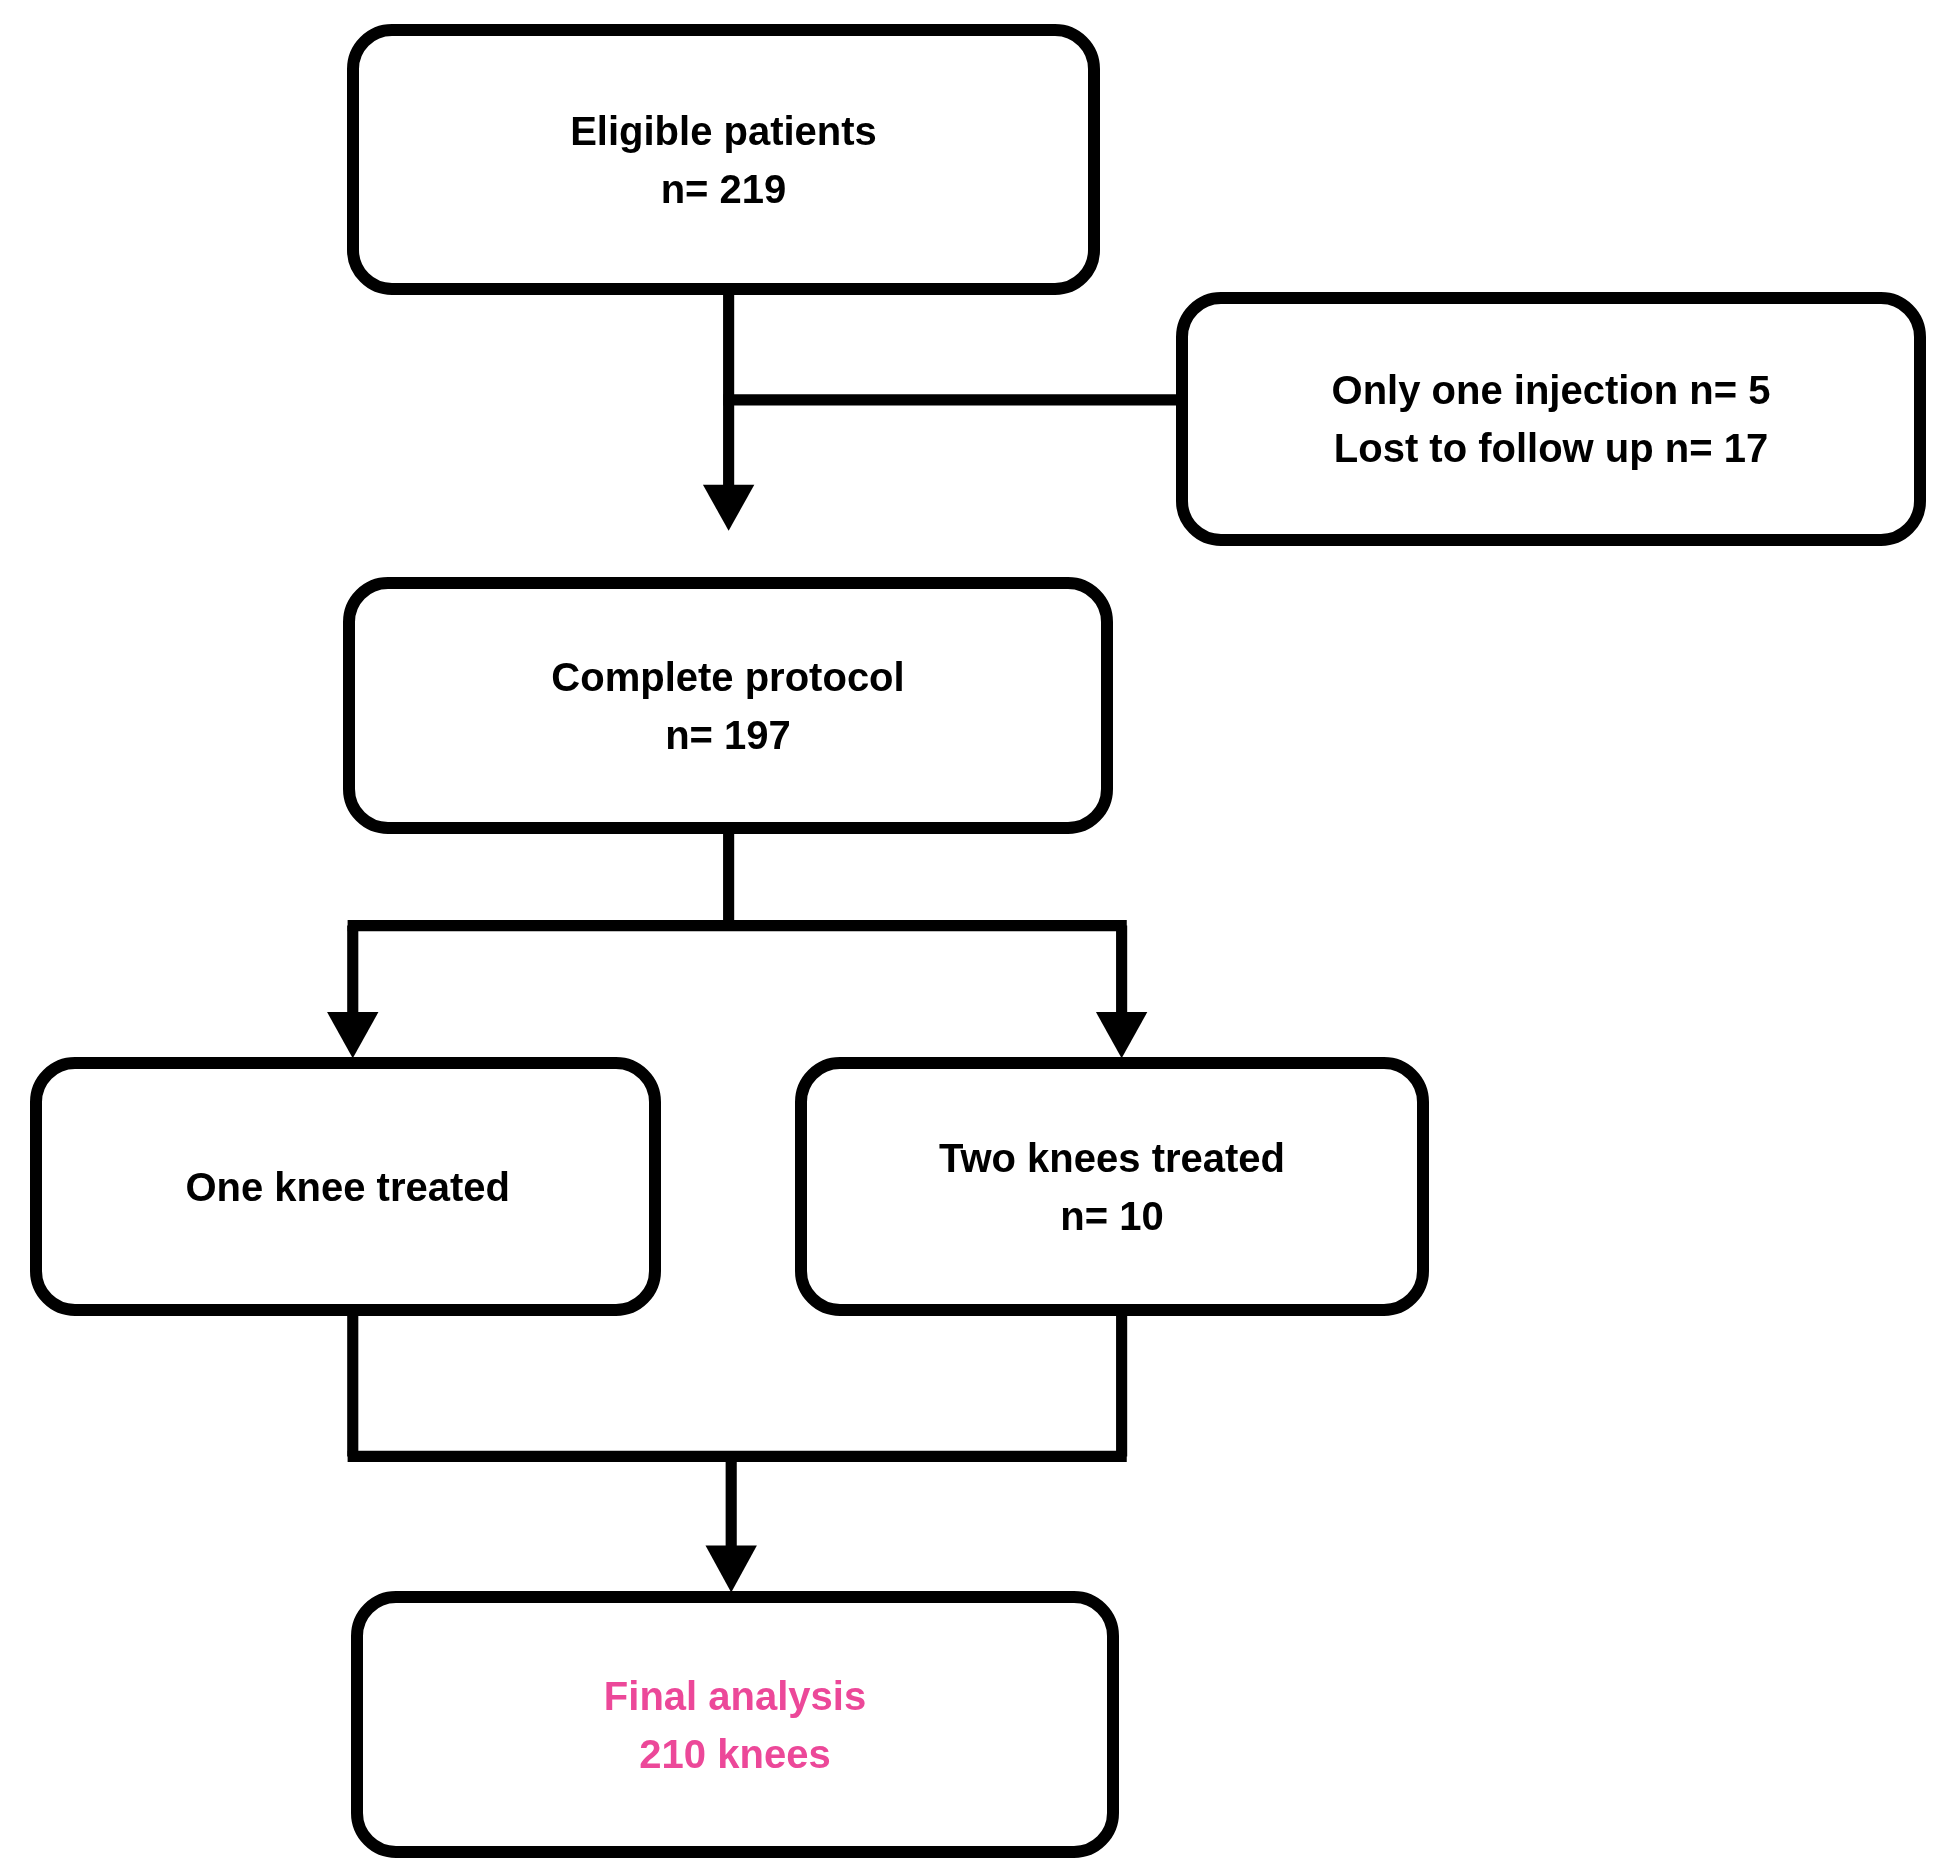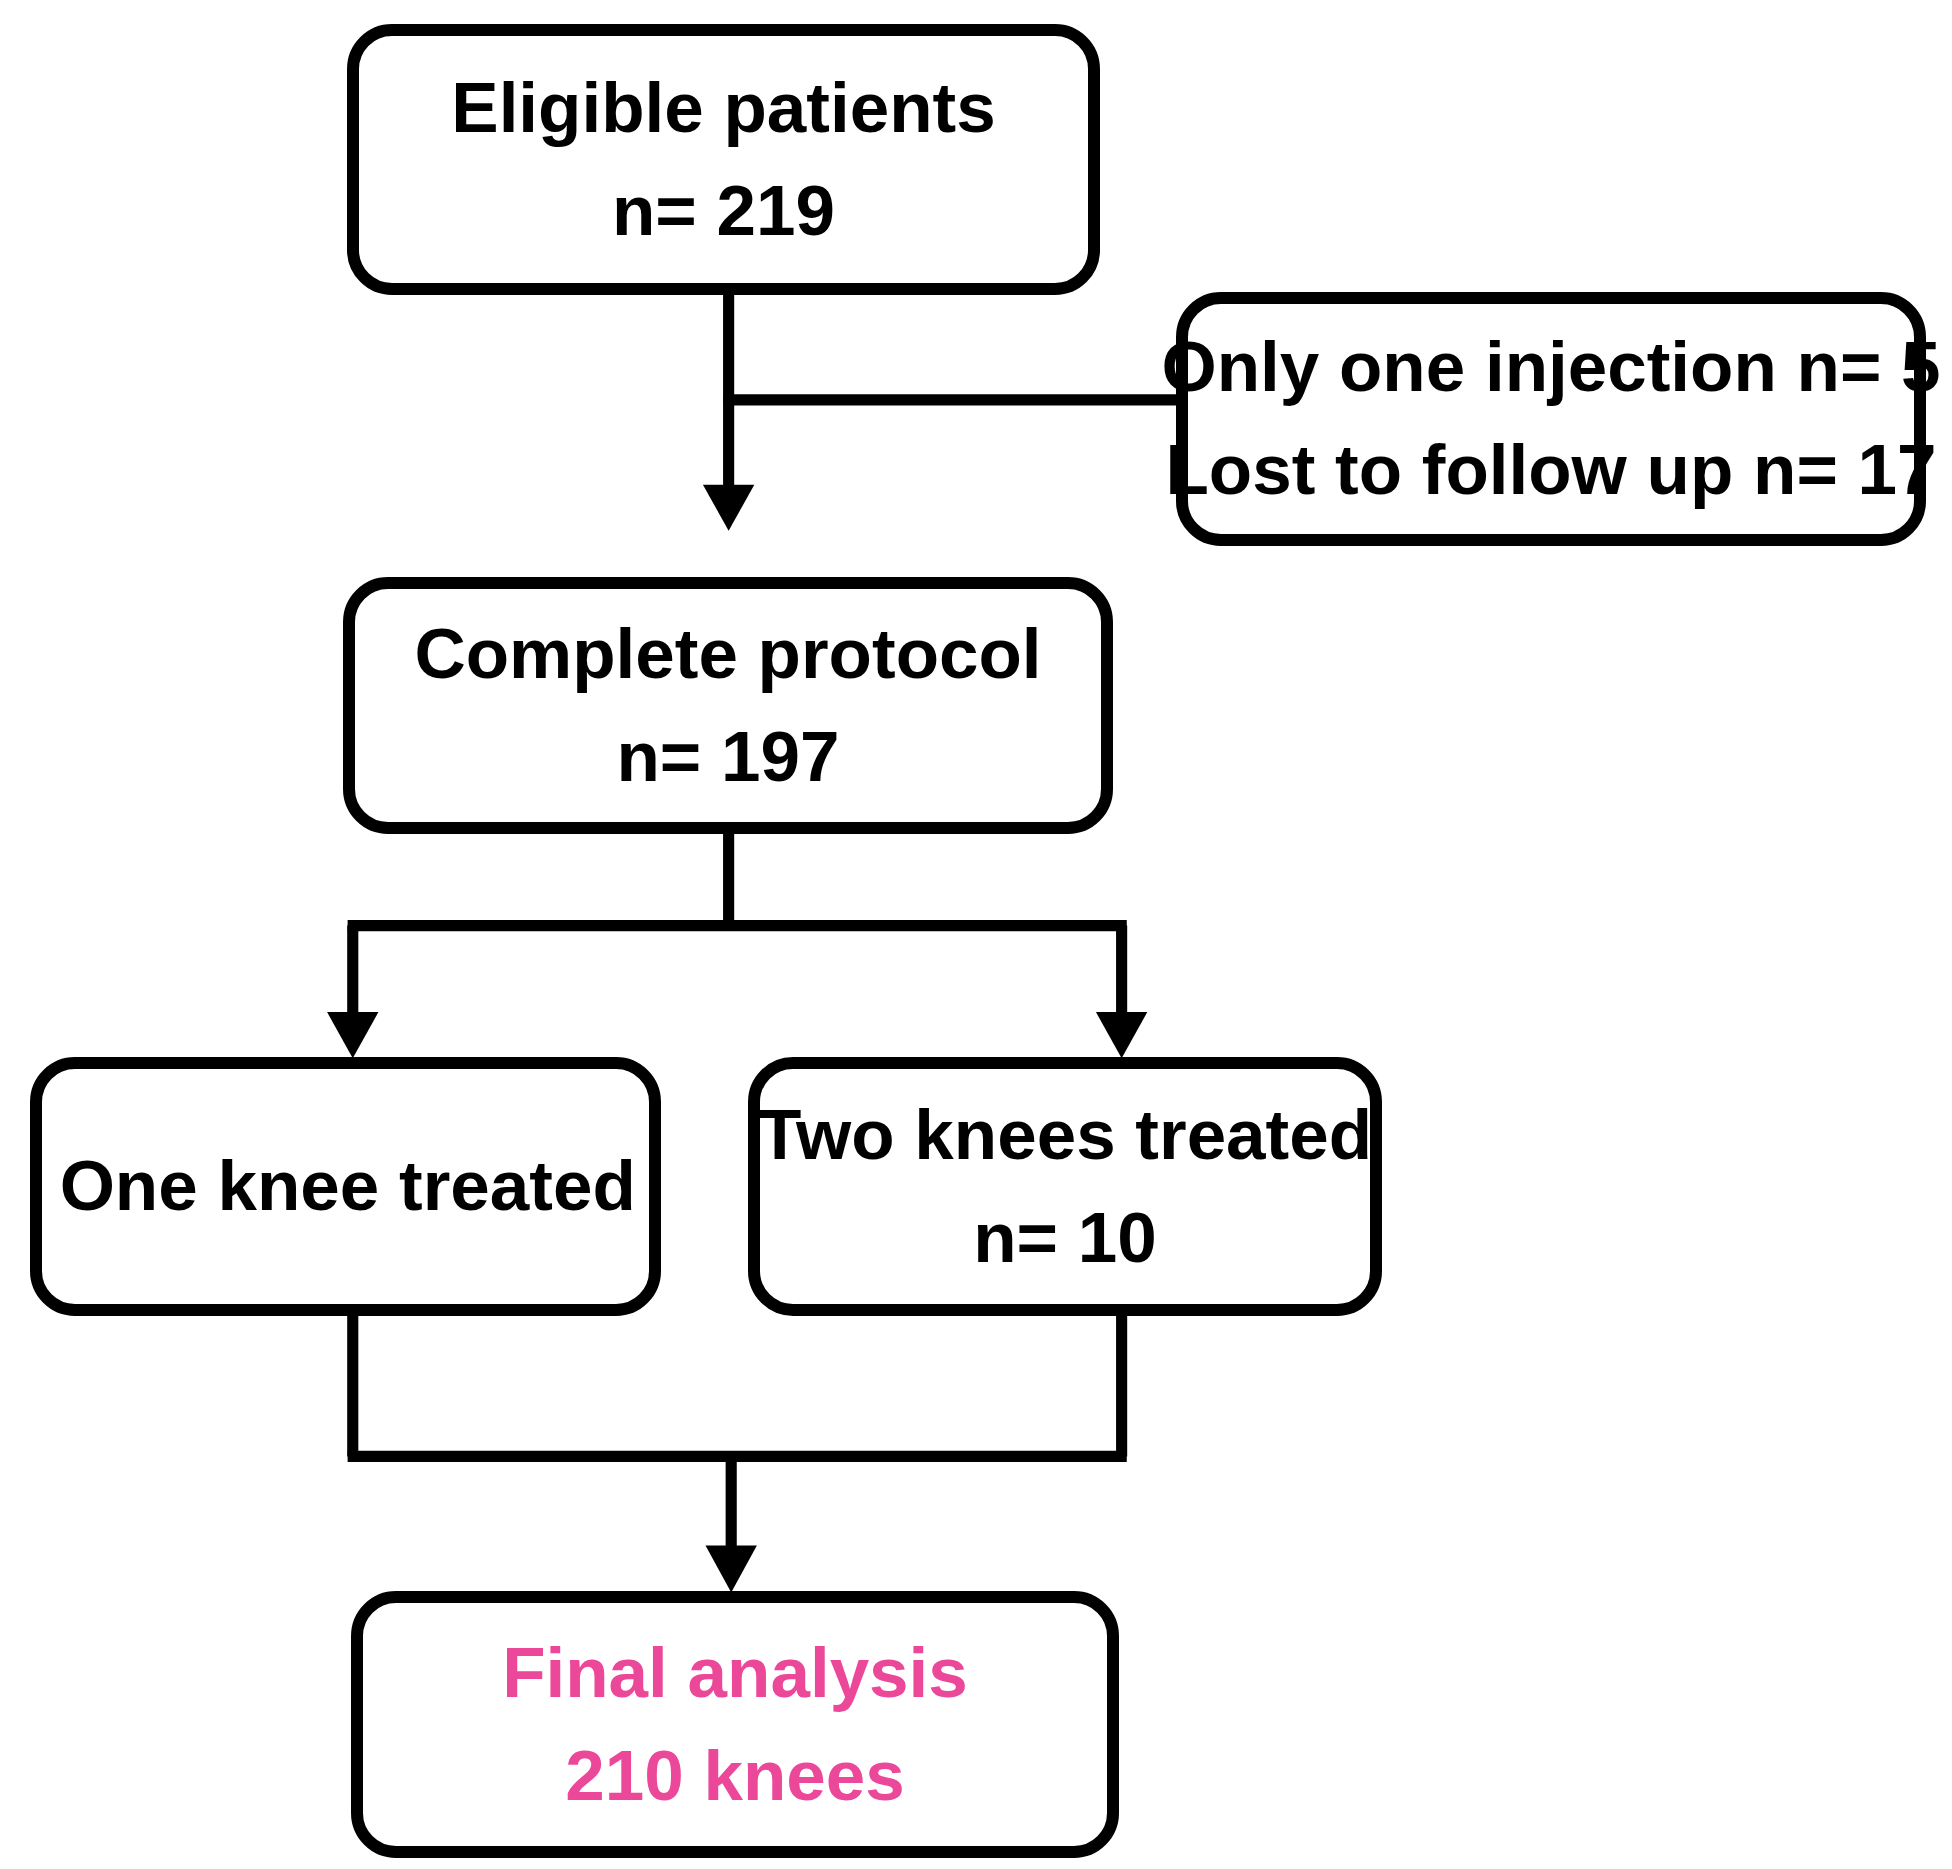--- a/index.html
+++ b/index.html
@@ -41,33 +41,33 @@
     border: 12px solid #000000;
     border-radius: 45px;
     background: #ffffff;
     display: flex;
     flex-direction: column;
     justify-content: center;
     align-items: center;
     text-align: center;
     color: #000000;
     font-weight: 700;
-    font-size: 71px;
+    font-size: 40px;
     line-height: 1.45;
     padding: 0 8.6px;
   }
   .node .nline {
     display: block;
     white-space: nowrap;
   }
   .node-eligible   { left: 347px;  top: 24px;   width: 753px; height: 271px; }
   .node-exclusions { left: 1176px; top: 292px;  width: 750px; height: 254px; }
   .node-complete   { left: 343px;  top: 530px;  width: 770px; height: 257px; margin-top: 47px; }
   .node-oneknee    { left: 30px;   top: 1057px; width: 631px; height: 259px; padding-left: 13px; }
-  .node-twoknees   { left: 748px;  top: 1057px; width: 634px; height: 259px; }
+  .node-twoknees   { left: 795px;  top: 1057px; width: 634px; height: 259px; }
   .node-final      { left: 351px;  top: 1591px; width: 768px; height: 267px; }
 </style>
 </head>
 <body style="background: rgb(255, 255, 255);">
 
 <div class="diagram">
 
   <svg class="connectors" viewBox="0 0 2281 2184" xmlns="http://www.w3.org/2000/svg">
 
     <line x1="851" y1="343" x2="851" y2="572" style="stroke: rgb(0, 0, 0);"></line>

